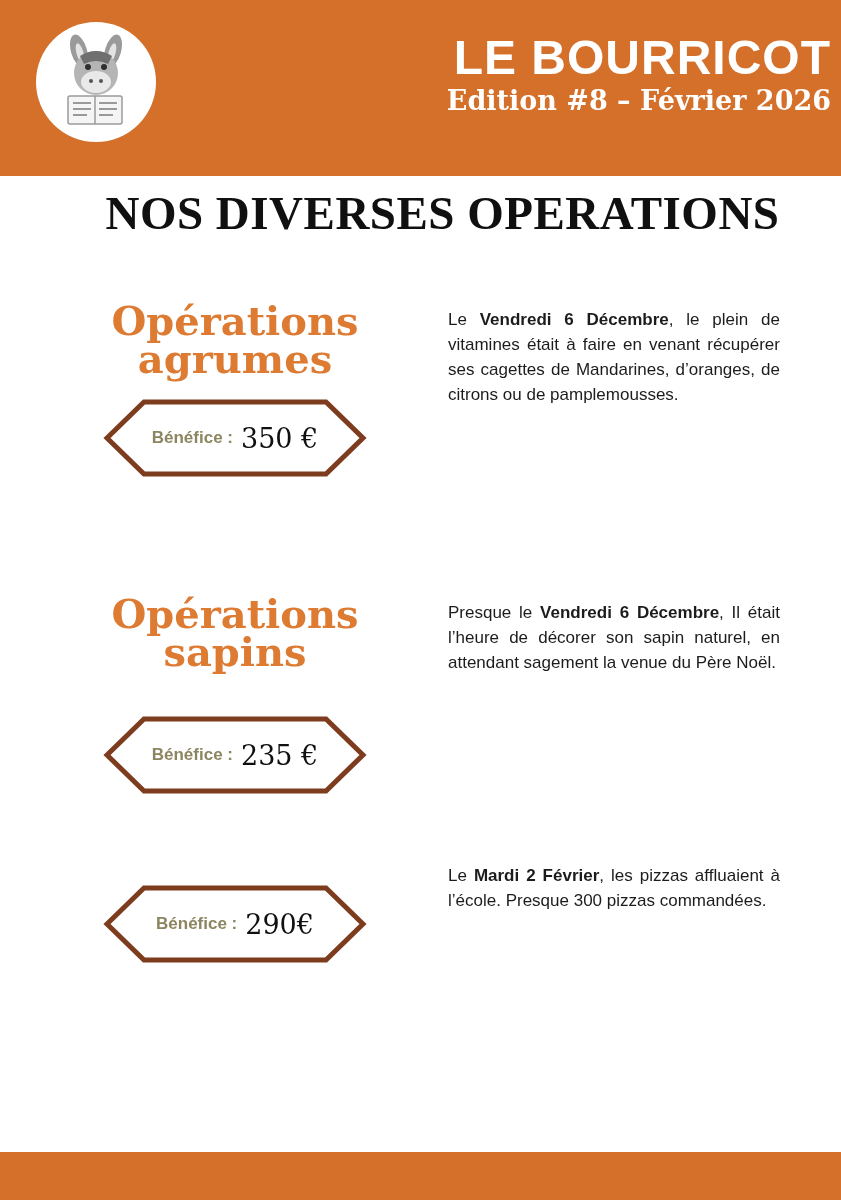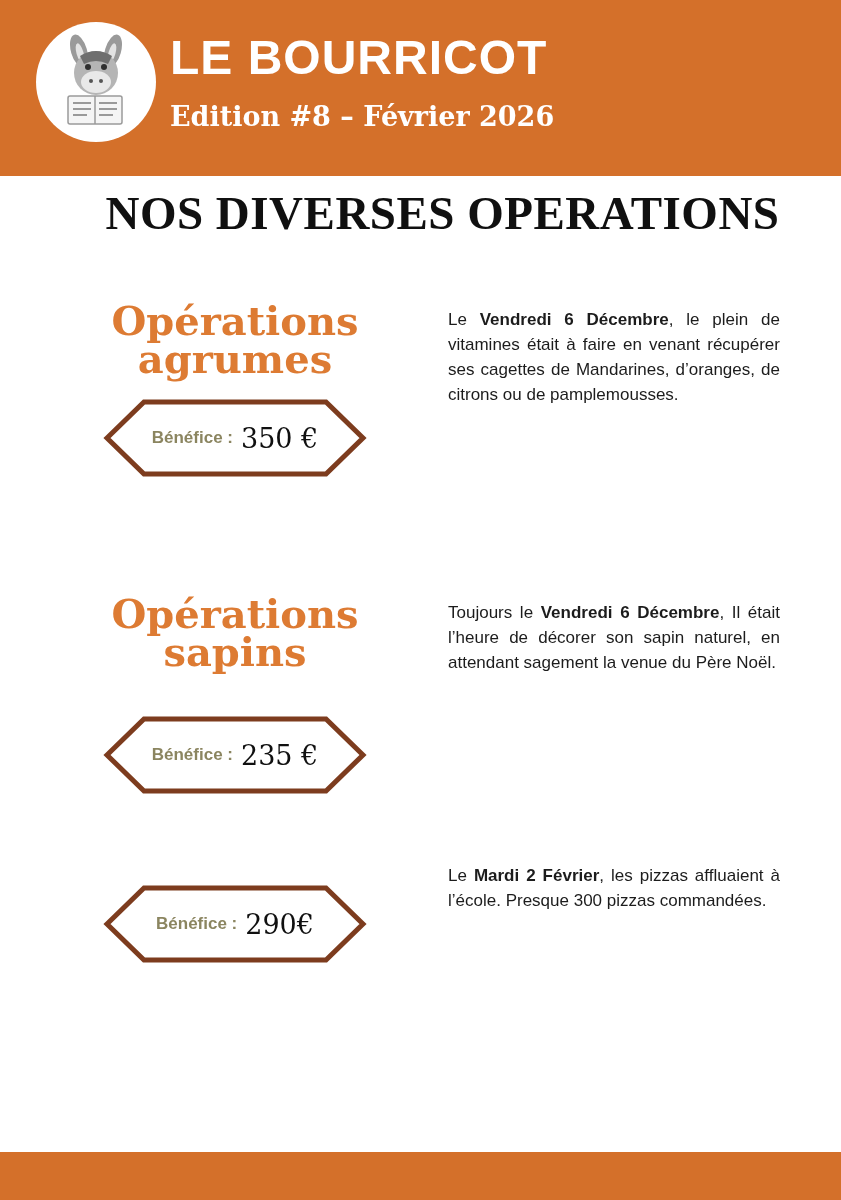--- a/index.html
+++ b/index.html
@@ -19,30 +19,30 @@
     background: #d4702a;
   }
   .logo-circle {
     position: absolute; left: 36px; top: 22px;
     width: 120px; height: 120px;
     background: #ffffff; border-radius: 50%;
     display: flex; align-items: center; justify-content: center;
   }
   .header-text {
     position: absolute; left: 170px; right: 10px; top: 32px;
-    text-align: left; color: #ffffff;
+    text-align: right; color: #ffffff;
   }
   .newsletter-title {
     font-family: "Liberation Sans", sans-serif;
     font-weight: bold; font-size: 48px; letter-spacing: 1px;
     line-height: 1.1;
   }
   .newsletter-edition {
     font-family: "DejaVu Serif", serif;
-    font-weight: bold; font-size: 27px; margin-top: 16px;
+    font-weight: bold; font-size: 27px; margin-top: 0;
   }
 
   
   .page-title {
     position: absolute; top: 186px; left: 0; width: 841px;
     text-align: center;
     font-family: "Liberation Serif", serif;
     font-weight: bold; font-size: 47px; color: #101010;
     letter-spacing: 0.5px;
     padding-left: 44px;
@@ -161,21 +161,21 @@
     <div class="badge">
       <svg width="264" height="80" viewBox="0 0 264 80">
         <polygon points="4,40 41,4 223,4 260,40 223,76 41,76" fill="#ffffff" stroke="#7d3c1e" stroke-width="5" stroke-linejoin="miter"></polygon>
       </svg>
       <div class="badge-text">
         <span class="benefit-label">Bénéfice :</span>
         <span class="benefit-value">235 €</span>
       </div>
     </div>
   </div>
-  <div class="sec-body"><span>Toujours le </span><b>Vendredi 6 Décembre</b><span>, Il était l’heure de décorer son sapin naturel, en attendant sagement la venue du Père Noël.</span></div>
+  <div class="sec-body"><span>Presque le </span><b>Vendredi 6 Décembre</b><span>, Il était l’heure de décorer son sapin naturel, en attendant sagement la venue du Père Noël.</span></div>
 </div>
 
 <div class="section section-3">
   <div class="sec-left">
     <div class="badge">
       <svg width="264" height="80" viewBox="0 0 264 80">
         <polygon points="4,40 41,4 223,4 260,40 223,76 41,76" fill="#ffffff" stroke="#7d3c1e" stroke-width="5" stroke-linejoin="miter"></polygon>
       </svg>
       <div class="badge-text">
         <span class="benefit-label">Bénéfice :</span>

